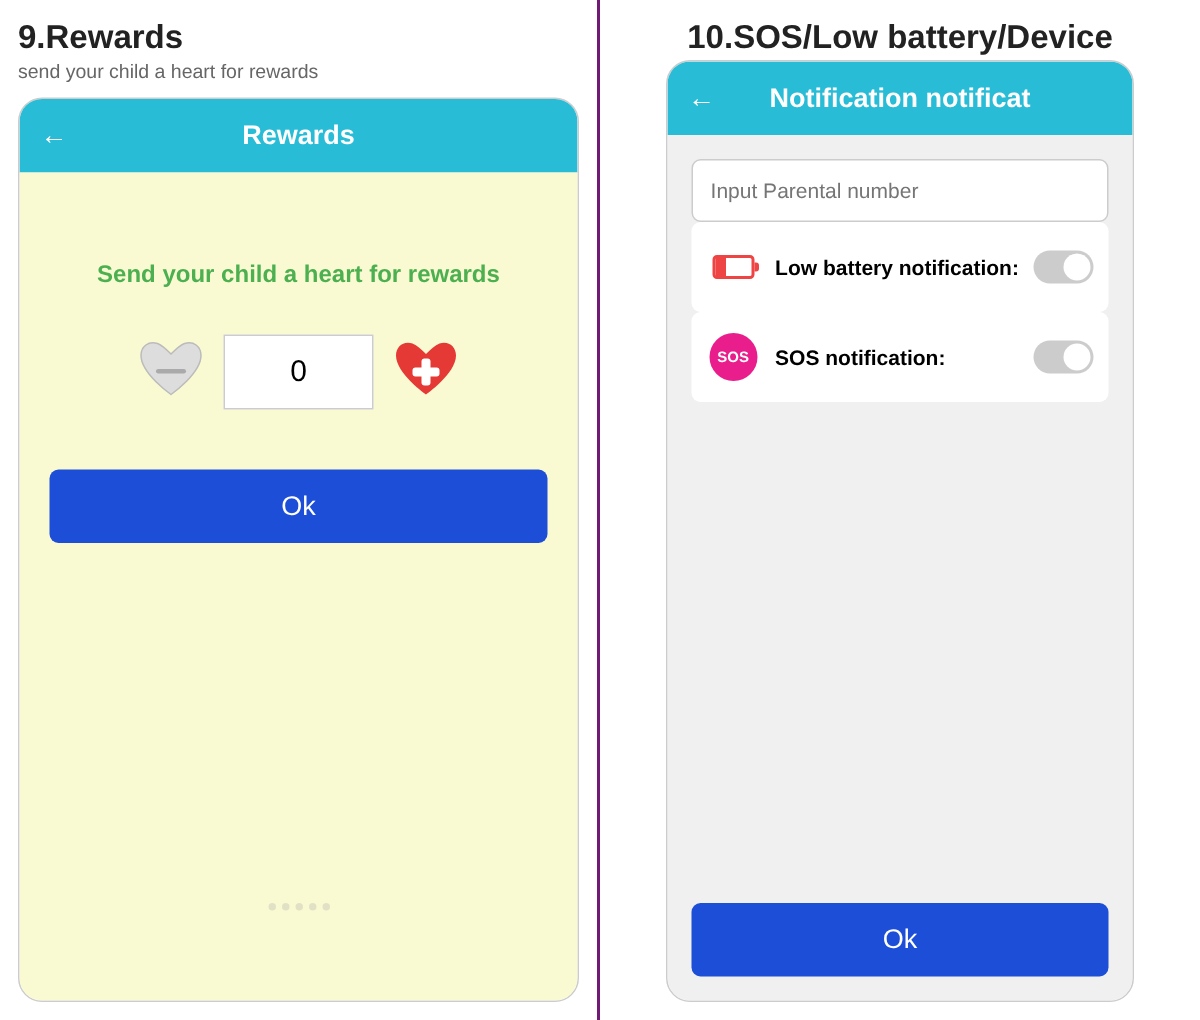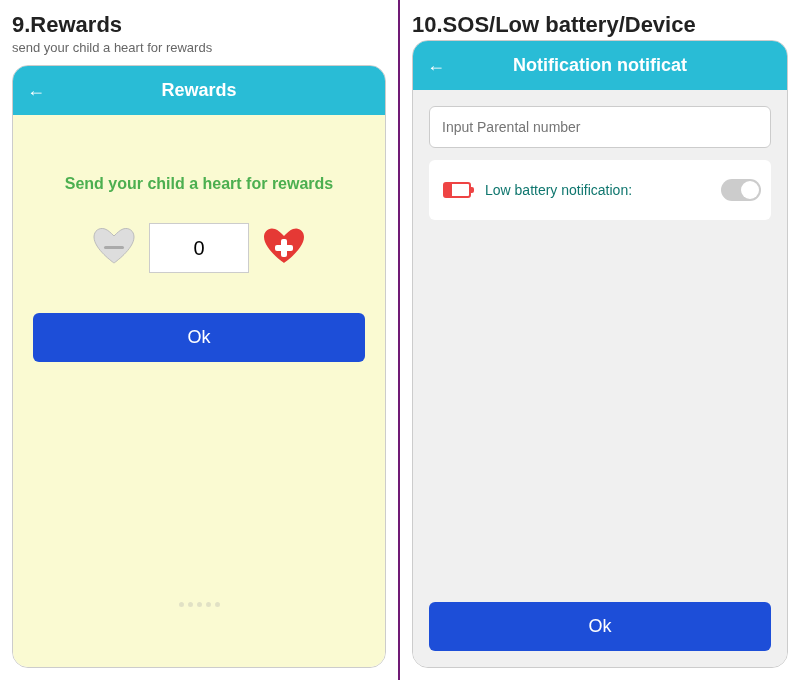--- a/index.html
+++ b/index.html
@@ -133,38 +133,39 @@
       cursor: pointer;
     }
 
     
     .right-panel {
       width: 400px;
       height: 680px;
       display: flex;
       flex-direction: column;
       padding: 12px;
+      align-items: center;
     }
 
     .right-phone-frame {
       flex: 1;
       border-radius: 16px;
       overflow: hidden;
       border: 1px solid #ccc;
       display: flex;
       flex-direction: column;
     }
 
     .right-phone-body {
       flex: 1;
       background: #f0f0f0;
       display: flex;
       flex-direction: column;
       padding: 16px;
-      gap: 12px;
+      gap: 0;
     }
 
     .input-parental {
       width: 100%;
       padding: 12px;
       border: 1px solid #ccc;
       border-radius: 6px;
       font-size: 14px;
       color: #aaa;
       background: #fff;
@@ -184,21 +185,22 @@
       height: 36px;
       flex-shrink: 0;
       display: flex;
       align-items: center;
       justify-content: center;
     }
 
     .notif-label {
       flex: 1;
       font-size: 14px;
-      color: #0f766e;
+      color: #000000;
+      font-weight: bold;
     }
 
     .toggle {
       width: 40px;
       height: 22px;
       border-radius: 11px;
       background: #ccc;
       position: relative;
       cursor: pointer;
       flex-shrink: 0;
@@ -375,20 +377,27 @@
       <input class="input-parental" type="text" placeholder="Input Parental number" style="">
 
       <div class="notification-row">
         <div class="notif-icon">
           <div class="battery-icon"></div>
         </div>
         <span class="notif-label">Low battery notification:</span>
         <div class="toggle"></div>
       </div>
 
+      <div class="notification-row">
+        <div class="notif-icon">
+          <div class="sos-badge">SOS</div>
+        </div>
+        <span class="notif-label">SOS notification:</span>
+        <div class="toggle"></div>
+      </div>
 
 
       <div class="spacer"></div>
 
       <button class="ok-btn">Ok</button>
     </div>
   </div>
 </div>
 
 </body></html>

